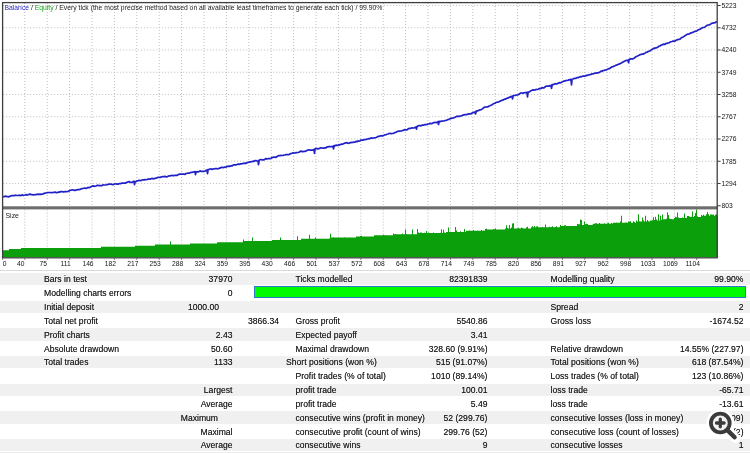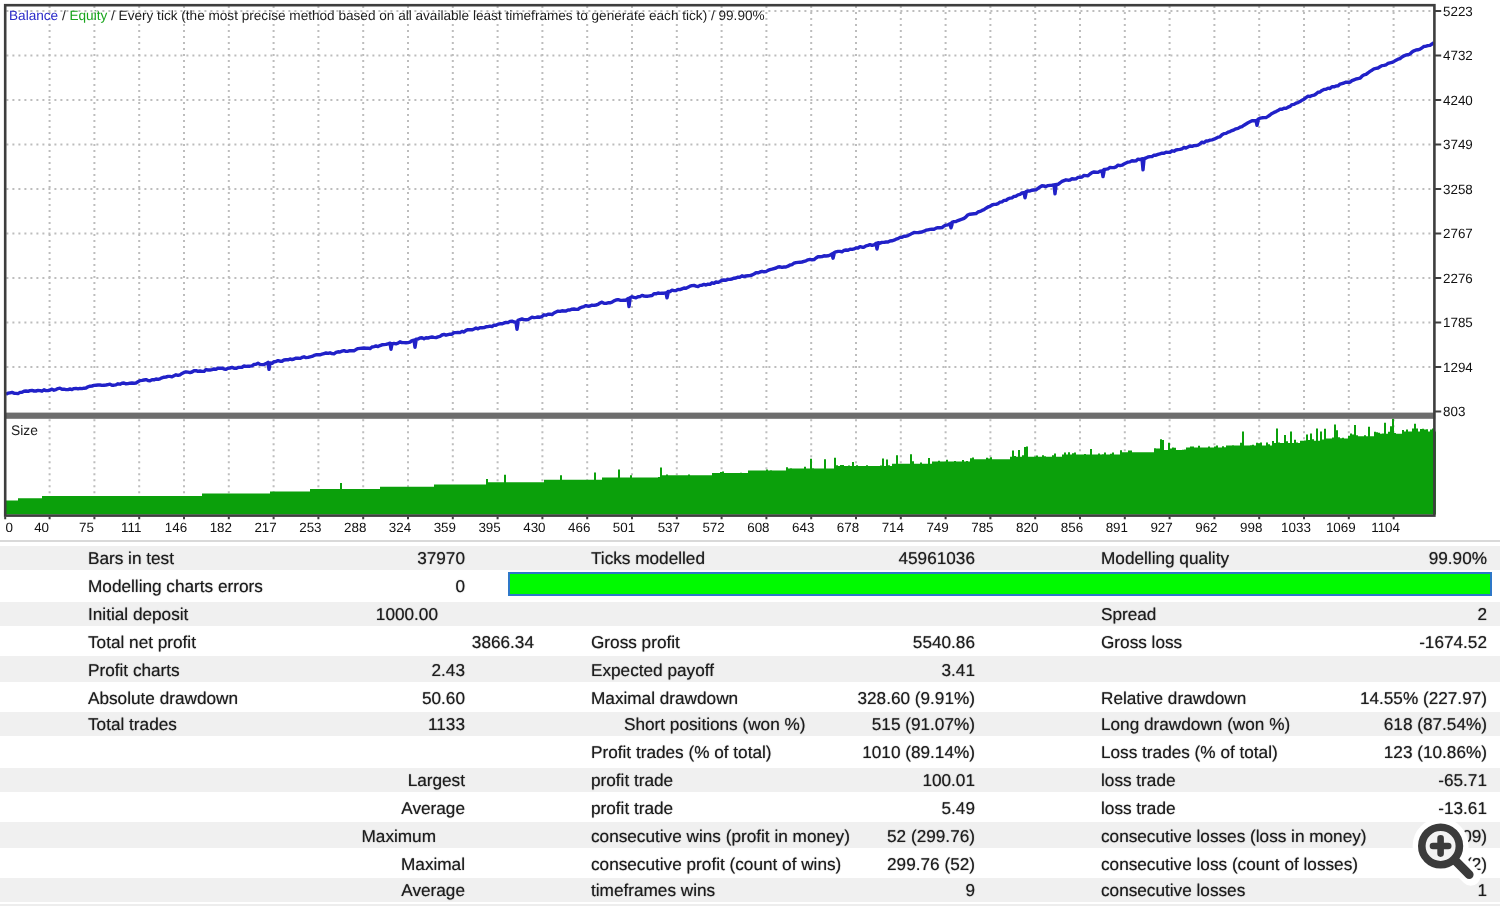--- a/index.html
+++ b/index.html
@@ -61,54 +61,54 @@
 <text x="670.4" y="265.8" font-size="6.7" fill="#111111" text-anchor="middle">1069</text>
 <text x="692.8" y="265.8" font-size="6.7" fill="#111111" text-anchor="middle">1104</text>
 <text x="4.5" y="10.2" font-size="6.8" fill="#1c1c1c"><tspan fill="#2a2ac8">Balance</tspan><tspan> / </tspan><tspan fill="#18a51c">Equity</tspan><tspan> / Every tick (the most precise method based on all available least timeframes to generate each tick) / 99.90%</tspan></text>
 <text x="5.5" y="217.5" font-size="6.9" fill="#1c1c1c">Size</text>
 </svg>
 <div style="position:absolute;left:0;top:270.2px;width:750px;height:1px;background:#d9d9d9"></div>
 <div style="position:absolute;left:0;top:273.0px;width:750px;height:12.3px;background:#f0f0f0"></div>
 <div class="tl" style="left:4px;top:274.4px">Bars in test</div>
 <div class="tv" style="left:0;top:274.4px;width:232.5px">37970</div>
 <div class="tl" style="left:255.5px;top:274.4px">Ticks modelled</div>
-<div class="tv" style="left:255.5px;top:274.4px;width:232px">45961036</div>
+<div class="tv" style="left:255.5px;top:274.4px;width:232px">82391839</div>
 <div class="tl" style="left:510.5px;top:274.4px">Modelling quality</div>
 <div class="tv" style="left:510.5px;top:274.4px;width:233px">99.90%</div>
 <div class="tl" style="left:4px;top:288.2px">Modelling charts errors</div>
 <div class="tv" style="left:0;top:288.2px;width:232.5px">0</div>
 <div style="position:absolute;left:253.7px;top:286.4px;width:492px;height:11.2px;background:#00fa00;border:1px solid #2e78c8;box-sizing:border-box"></div>
 <div style="position:absolute;left:0;top:300.7px;width:750px;height:12.3px;background:#f0f0f0"></div>
 <div class="tl" style="left:4px;top:302.1px">Initial deposit</div>
 <div class="tv" style="left:0;top:302.1px;width:219px">1000.00</div>
 <div class="tl" style="left:510.5px;top:302.1px">Spread</div>
 <div class="tv" style="left:510.5px;top:302.1px;width:233px">2</div>
 <div class="tl" style="left:4px;top:315.9px">Total net profit</div>
-<div class="tv" style="left:0;top:315.9px;width:267px">3866.34</div>
+<div class="tv" style="left:12px;top:315.9px;width:267px">3866.34</div>
 <div class="tl" style="left:255.5px;top:315.9px">Gross profit</div>
 <div class="tv" style="left:255.5px;top:315.9px;width:232px">5540.86</div>
 <div class="tl" style="left:510.5px;top:315.9px">Gross loss</div>
 <div class="tv" style="left:510.5px;top:315.9px;width:233px">-1674.52</div>
 <div style="position:absolute;left:0;top:328.3px;width:750px;height:12.3px;background:#f0f0f0"></div>
 <div class="tl" style="left:4px;top:329.7px">Profit charts</div>
 <div class="tv" style="left:0;top:329.7px;width:232.5px">2.43</div>
 <div class="tl" style="left:255.5px;top:329.7px">Expected payoff</div>
 <div class="tv" style="left:255.5px;top:329.7px;width:232px">3.41</div>
 <div class="tl" style="left:4px;top:343.6px">Absolute drawdown</div>
 <div class="tv" style="left:0;top:343.6px;width:232.5px">50.60</div>
 <div class="tl" style="left:255.5px;top:343.6px">Maximal drawdown</div>
 <div class="tv" style="left:255.5px;top:343.6px;width:232px">328.60 (9.91%)</div>
 <div class="tl" style="left:510.5px;top:343.6px">Relative drawdown</div>
 <div class="tv" style="left:510.5px;top:343.6px;width:233px">14.55% (227.97)</div>
 <div style="position:absolute;left:0;top:356.0px;width:750px;height:12.3px;background:#f0f0f0"></div>
 <div class="tl" style="left:4px;top:357.4px">Total trades</div>
 <div class="tv" style="left:0;top:357.4px;width:232.5px">1133</div>
-<div class="tl" style="left:272px;top:357.4px">Short positions (won %)</div>
+<div class="tl" style="left:246px;top:357.4px">Short positions (won %)</div>
 <div class="tv" style="left:255.5px;top:357.4px;width:232px">515 (91.07%)</div>
-<div class="tl" style="left:510.5px;top:357.4px">Long drawdown (won %)</div>
+<div class="tl" style="left:510.5px;top:357.4px">Total positions (won %)</div>
 <div class="tv" style="left:510.5px;top:357.4px;width:233px">618 (87.54%)</div>
 <div class="tl" style="left:255.5px;top:371.2px">Profit trades (% of total)</div>
 <div class="tv" style="left:255.5px;top:371.2px;width:232px">1010 (89.14%)</div>
 <div class="tl" style="left:510.5px;top:371.2px">Loss trades (% of total)</div>
 <div class="tv" style="left:510.5px;top:371.2px;width:233px">123 (10.86%)</div>
 <div style="position:absolute;left:0;top:383.6px;width:750px;height:12.3px;background:#f0f0f0"></div>
 <div class="tv" style="left:0;top:385.0px;width:232.5px">Largest</div>
 <div class="tl" style="left:255.5px;top:385.0px">profit trade</div>
 <div class="tv" style="left:255.5px;top:385.0px;width:232px">100.01</div>
 <div class="tl" style="left:510.5px;top:385.0px">loss trade</div>
@@ -124,21 +124,21 @@
 <div class="tv" style="left:255.5px;top:412.7px;width:232px">52 (299.76)</div>
 <div class="tl" style="left:510.5px;top:412.7px">consecutive losses (loss in money)</div>
 <div class="tv" style="left:510.5px;top:412.7px;width:233px">(-28.09)</div>
 <div class="tv" style="left:0;top:426.5px;width:232.5px">Maximal</div>
 <div class="tl" style="left:255.5px;top:426.5px">consecutive profit (count of wins)</div>
 <div class="tv" style="left:255.5px;top:426.5px;width:232px">299.76 (52)</div>
 <div class="tl" style="left:510.5px;top:426.5px">consecutive loss (count of losses)</div>
 <div class="tv" style="left:510.5px;top:426.5px;width:233px">(2)</div>
 <div style="position:absolute;left:0;top:439.0px;width:750px;height:12.3px;background:#f0f0f0"></div>
 <div class="tv" style="left:0;top:440.4px;width:232.5px">Average</div>
-<div class="tl" style="left:255.5px;top:440.4px">timeframes wins</div>
+<div class="tl" style="left:255.5px;top:440.4px">consecutive wins</div>
 <div class="tv" style="left:255.5px;top:440.4px;width:232px">9</div>
 <div class="tl" style="left:510.5px;top:440.4px">consecutive losses</div>
 <div class="tv" style="left:510.5px;top:440.4px;width:233px">1</div>
 <div style="position:absolute;left:0;top:452px;width:750px;height:1px;background:#ededed"></div>
 
 <svg width="60" height="60" viewBox="0 0 60 60" style="position:absolute;left:696px;top:399px">
 <g>
 <circle cx="24.3" cy="24" r="11.4" fill="none" stroke="#ffffff" stroke-width="5.2"></circle>
 <path d="M32.2 31.9 L39.4 39.1" stroke="#ffffff" stroke-width="9.6" stroke-linecap="round" fill="none"></path>
 <circle cx="24.3" cy="24" r="9.4" fill="#f2f2f2" stroke="#3b3b3b" stroke-width="3.8"></circle>

